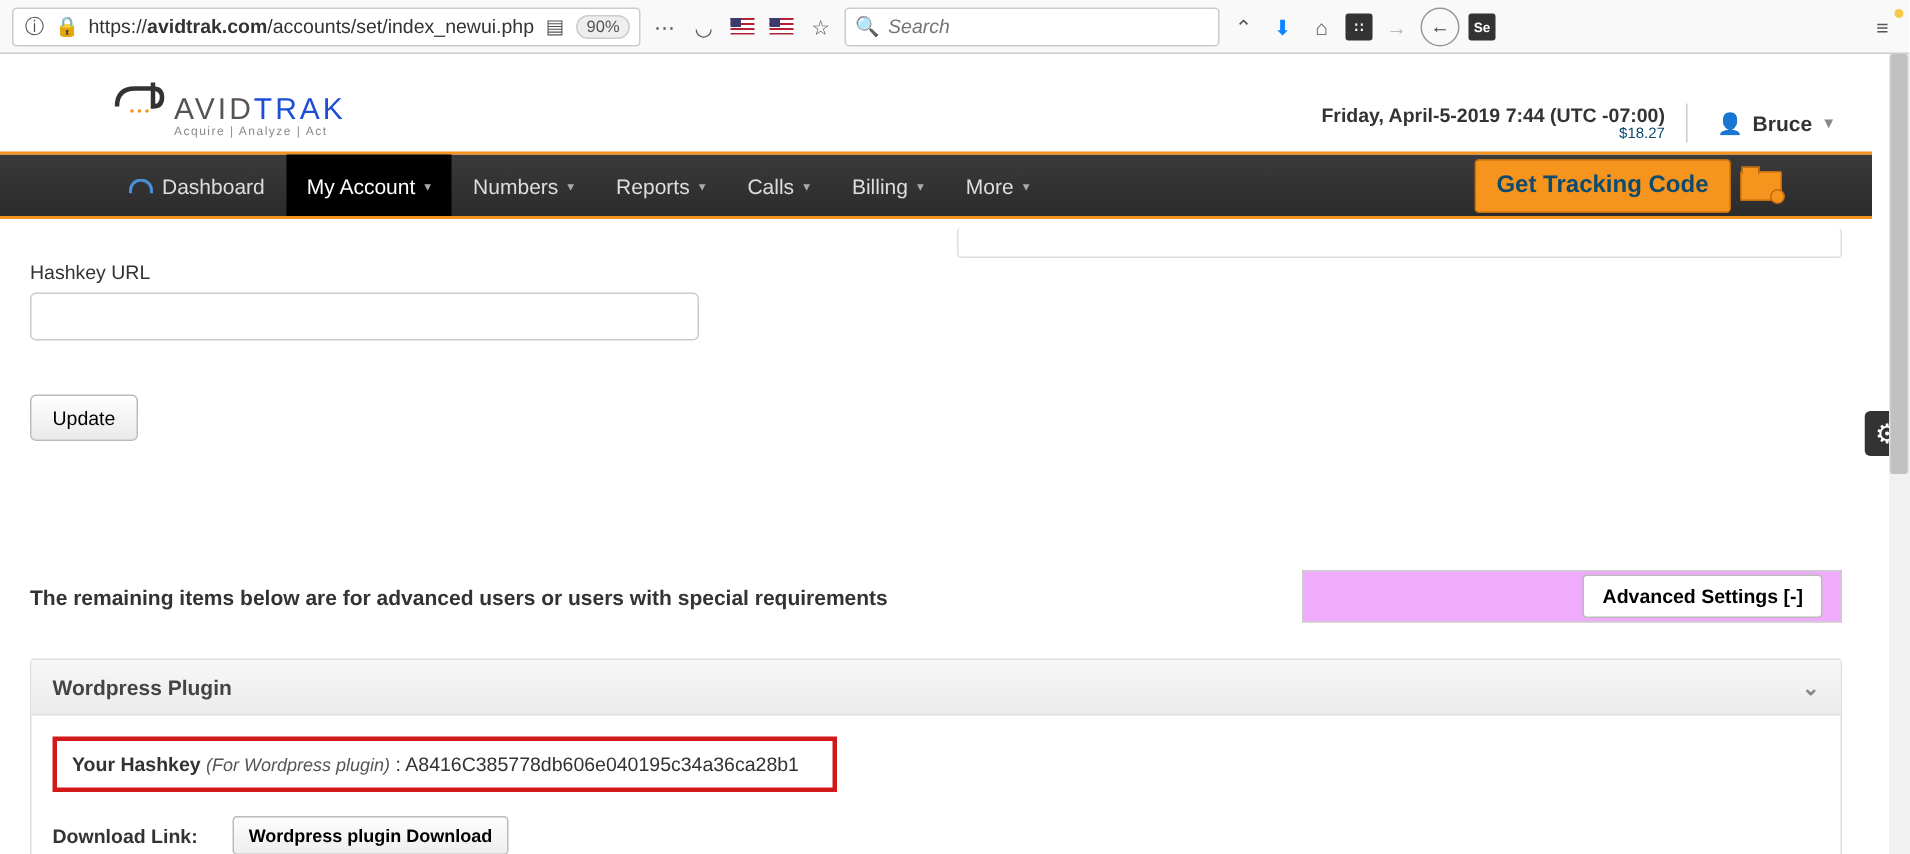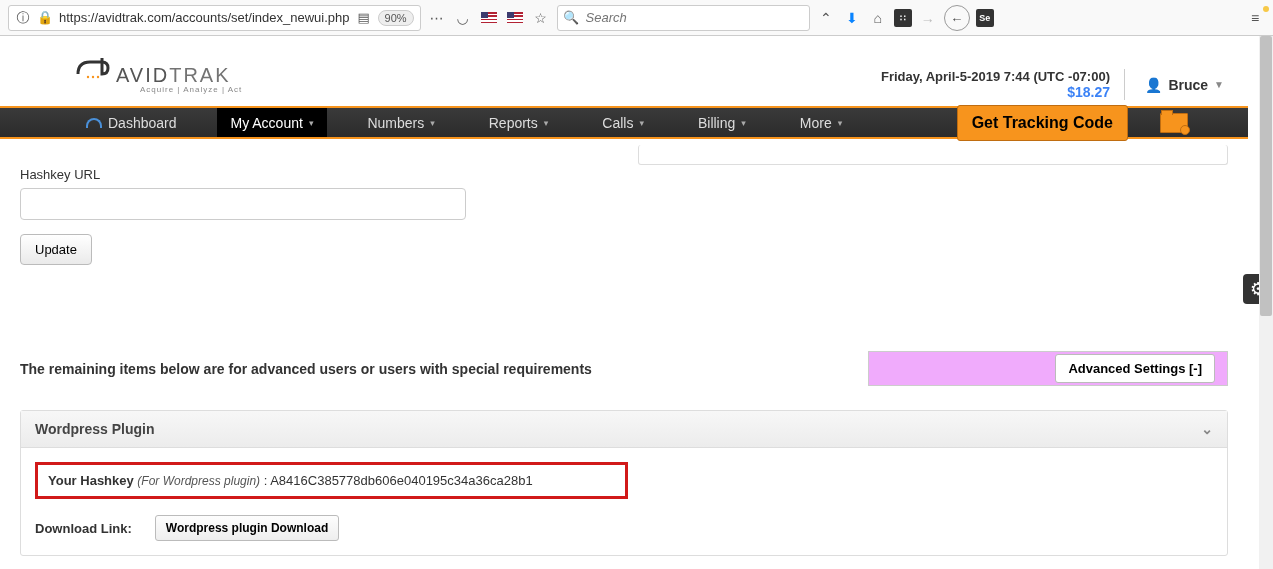--- a/index.html
+++ b/index.html
@@ -1,66 +1,66 @@
 <!DOCTYPE html>
 <html><head>
 <meta charset="utf-8">
 <style>
 * { box-sizing: border-box; margin: 0; padding: 0; }
 body { font-family: Arial, Helvetica, sans-serif; font-size: 13px; background: #fff; color: #333; width: 1273px; }
 .browser-chrome { display: flex; align-items: center; height: 36px; border-bottom: 1px solid #ccc; padding: 0 8px; gap: 6px; background: #f9f9f9; }
 .url-bar { display: flex; align-items: center; flex: 0 0 400px; border: 1px solid #ccc; border-radius: 3px; background: #fff; padding: 3px 6px; gap: 6px; height: 26px; }
 .url-text { flex: 1; font-size: 13px; }
-.url-text .dom { font-weight: normal; }
+.url-text .dom { font-weight: bold; }
 .chr-btn { width: 16px; height: 16px; display: inline-flex; align-items: center; justify-content: center; color: #555; font-size: 13px; }
 .zoom-badge { border: 1px solid #ccc; border-radius: 10px; padding: 1px 6px; font-size: 11px; color: #555; background: #eee; }
 .search-bar { display: flex; align-items: center; flex: 1; border: 1px solid #ccc; border-radius: 3px; background: #fff; padding: 3px 6px; height: 26px; gap: 6px; }
 .search-input { border: none; outline: none; flex: 1; font-style: italic; color: #a16207; font-size: 13px; }
 .chr-icon { width: 20px; height: 20px; display: inline-flex; align-items: center; justify-content: center; color: #555; font-size: 14px; }
 .chr-icon.blue { color: #0a84ff; }
 .back-circle { width: 26px; height: 26px; border: 1px solid #999; border-radius: 50%; display: inline-flex; align-items: center; justify-content: center; color: #444; }
 .se-badge { width: 18px; height: 18px; background: #333; color: #fff; font-size: 9px; display: inline-flex; align-items: center; justify-content: center; border-radius: 2px; font-weight: bold; }
 .flag-us { width: 16px; height: 11px; background: linear-gradient(to bottom, #b22234 0%,#b22234 15%,#fff 15%,#fff 30%,#b22234 30%,#b22234 45%,#fff 45%,#fff 60%,#b22234 60%,#b22234 75%,#fff 75%,#fff 90%,#b22234 90%); position: relative; }
 .flag-us::before { content:""; position:absolute; top:0; left:0; width:7px; height:6px; background:#3c3b6e; }
 .page-wrap { width: 1248px; position: relative; }
 .top-area { display: flex; justify-content: space-between; align-items: center; padding: 10px 24px 6px 72px; gap: 36px; }
 .logo { display: flex; align-items: center; gap: 2px; }
 .logo-text { display: flex; flex-direction: row; align-items: baseline; }
 .logo-main { font-size: 20px; letter-spacing: 2px; color: #555; font-weight: 300; }
-.logo-trak { color: #737373; font-weight: 300; }
+.logo-trak { color: #1d4ed8; font-weight: 300; }
 .logo-tag { font-size: 8px; color: #888; letter-spacing: 1px; margin-top: -2px; }
 .top-right { display: flex; align-items: center; gap: 20px; margin-top: 23px; }
 .dt-balance { text-align: right; border-right: 1px solid #ccc; padding-right: 14px; }
 .dt-line { font-weight: bold; font-size: 13px; color: #333; }
-.balance { color: #3b82f6; font-weight: bold; font-size: 14px; }
+.balance { color: #0c4a6e; font-weight: normal; font-size: 10px; }
 .user-drop { display: flex; align-items: center; gap: 6px; font-weight: bold; font-size: 14px; }
-.nav-bar { background: linear-gradient(#3a3a3a,#2b2b2b); border-top: 2px solid #f7941d; border-bottom: 2px solid #f7941d; height: 33px; display: flex; align-items: center; padding: 0 60px 0 72px; gap: 26px; }
+.nav-bar { background: linear-gradient(#3a3a3a,#2b2b2b); border-top: 2px solid #f7941d; border-bottom: 2px solid #f7941d; height: 45px; display: flex; align-items: center; padding: 0 60px 0 72px; }
 .nav-item { color: #ddd; padding: 0 14px; height: 100%; display: flex; align-items: center; gap: 6px; font-size: 14px; }
 .nav-item.active { background: #000; color: #fff; }
 .nav-caret { font-size: 9px; color: #aaa; }
 .nav-spacer { flex: 1; }
-.tracking-btn { background: #f7941d; color: #000000; font-weight: bold; font-size: 16px; padding: 8px 14px; border: 1px solid #c06d10; border-radius: 3px; }
+.tracking-btn { background: #f7941d; color: #0c4a6e; font-weight: bold; font-size: 16px; padding: 8px 14px; border: 1px solid #c06d10; border-radius: 3px; }
 .folder-icon { width: 28px; height: 20px; background: #f7941d; border: 1px solid #c06d10; margin-left: 6px; position: relative; border-radius: 1px; }
 .folder-icon::before { content:""; position:absolute; top:-4px; left:0; width:10px; height:4px; background:#f7941d; border:1px solid #c06d10; border-bottom:none; }
 .folder-icon::after { content:""; position:absolute; bottom:-3px; right:-3px; width:8px; height:8px; background:#f7941d; border:1px solid #c06d10; border-radius:50%; }
 .content { padding: 0 20px; position: relative; }
 .cut-line { font-size: 12px; padding: 4px 0; height: 14px; }
 .label-txt { font-size: 13px; color: #333; margin-top: 14px; display: block; }
 .url-input { width: 446px; height: 32px; border: 1px solid #ccc; border-radius: 4px; margin-top: 6px; padding: 4px 8px; font-size: 13px; }
-.update-btn { margin-top: 14px; background: linear-gradient(#fff,#eaeaea); border: 1px solid #bbb; border-radius: 4px; padding: 7px 14px; font-size: 13px; cursor: pointer; }
+.update-btn { margin-top: 36px; background: linear-gradient(#fff,#eaeaea); border: 1px solid #bbb; border-radius: 4px; padding: 7px 14px; font-size: 13px; cursor: pointer; }
 .ghost-box { position: absolute; right: 20px; top: 6px; width: 590px; height: 20px; border: 1px solid #ddd; border-radius: 3px; border-top: none; }
 .adv-row { margin-top: 86px; display: flex; align-items: center; }
 .adv-msg { font-weight: bold; font-size: 14px; flex: 1; }
 .adv-box { width: 360px; background: #f0abfc; border: 1px solid #ccc; padding: 2px 12px; display: flex; justify-content: flex-end; }
 .adv-btn { background: #fff; border: 1px solid #bbb; border-radius: 3px; padding: 6px 12px; font-size: 13px; font-weight: bold; cursor: pointer; }
 .panel { margin-top: 24px; border: 1px solid #ddd; border-radius: 3px; }
 .panel-head { background: linear-gradient(#f7f7f7,#ececec); padding: 10px 14px; font-weight: bold; font-size: 14px; color: #444; display: flex; justify-content: space-between; align-items: center; border-bottom: 1px solid #ddd; gap: 12px; }
 .panel-chevron { color: #888; font-size: 14px; }
 .panel-body { padding: 14px; }
-.hash-row { border: 3px solid #d11919; padding: 8px 10px; display: inline-block; width: 593px; }
+.hash-row { border: 3px solid #d11919; padding: 8px 10px; display: inline-block; width: 523px; }
 .hash-label { font-weight: bold; font-size: 13px; }
 .hash-sub { font-style: italic; font-size: 12px; color: #555; font-weight: normal; }
 .hash-val { font-size: 13px; }
 .dl-row { margin-top: 16px; display: flex; align-items: center; gap: 10px; }
 .dl-label { font-weight: bold; font-size: 13px; }
 .dl-btn { background: linear-gradient(#fdfdfd,#eee); border: 1px solid #bbb; border-radius: 3px; padding: 5px 10px; font-size: 12px; font-weight: bold; cursor: pointer; margin-left: 13px; }
 .gear-fab { position: fixed; right: 0; top: 274px; width: 30px; height: 30px; background: #333; color: #fff; border-radius: 4px 0 0 4px; display: flex; align-items: center; justify-content: center; font-size: 18px; }
 .dash-icon { width: 16px; height: 10px; border: 2px solid #4a90d9; border-bottom: none; border-radius: 10px 10px 0 0; position: relative; }
 .scrollbar-mock { position: absolute; right: 0; top: 36px; width: 14px; height: 533px; background: #f1f1f1; }
 .scrollbar-thumb { position: absolute; right: 1px; top: 0; width: 12px; height: 280px; background: #c1c1c1; border-radius: 2px; }
@@ -111,21 +111,21 @@
               <path d="M6 22 Q6 10 18 10 L30 10 Q36 10 36 16 Q36 22 30 22 L30 6" stroke="#333" stroke-width="3" fill="none"></path>
               <circle cx="16" cy="25" r="1.2" fill="#f7941d"></circle>
               <circle cx="21" cy="25" r="1.2" fill="#f7941d"></circle>
               <circle cx="26" cy="25" r="1.2" fill="#f7941d"></circle>
             </svg>
           <span class="logo-text">
               <span class="logo-main">AVID</span>
               <span class="logo-main logo-trak">TRAK</span>
             </span>
         </div>
-        <span class="logo-tag" style="margin-left:68px">Acquire | Analyze | Act</span>
+        <span class="logo-tag" style="margin-left:44px">Acquire | Analyze | Act</span>
       </div>
     </div>
     <div class="top-right">
       <div class="dt-balance">
         <div class="dt-line">Friday, April-5-2019 7:44 (UTC -07:00)</div>
         <div class="balance">$18.27</div>
       </div>
       <div class="user-drop">
         <span>👤</span>
         <span>Bruce</span>

